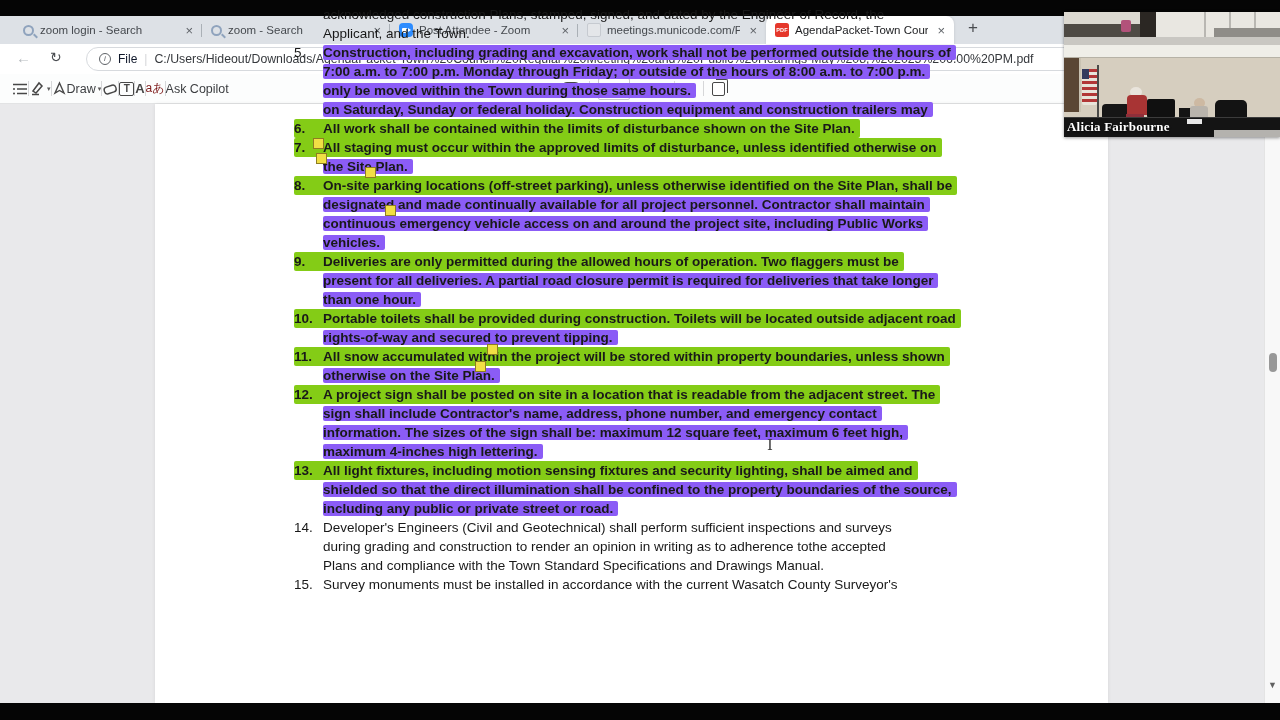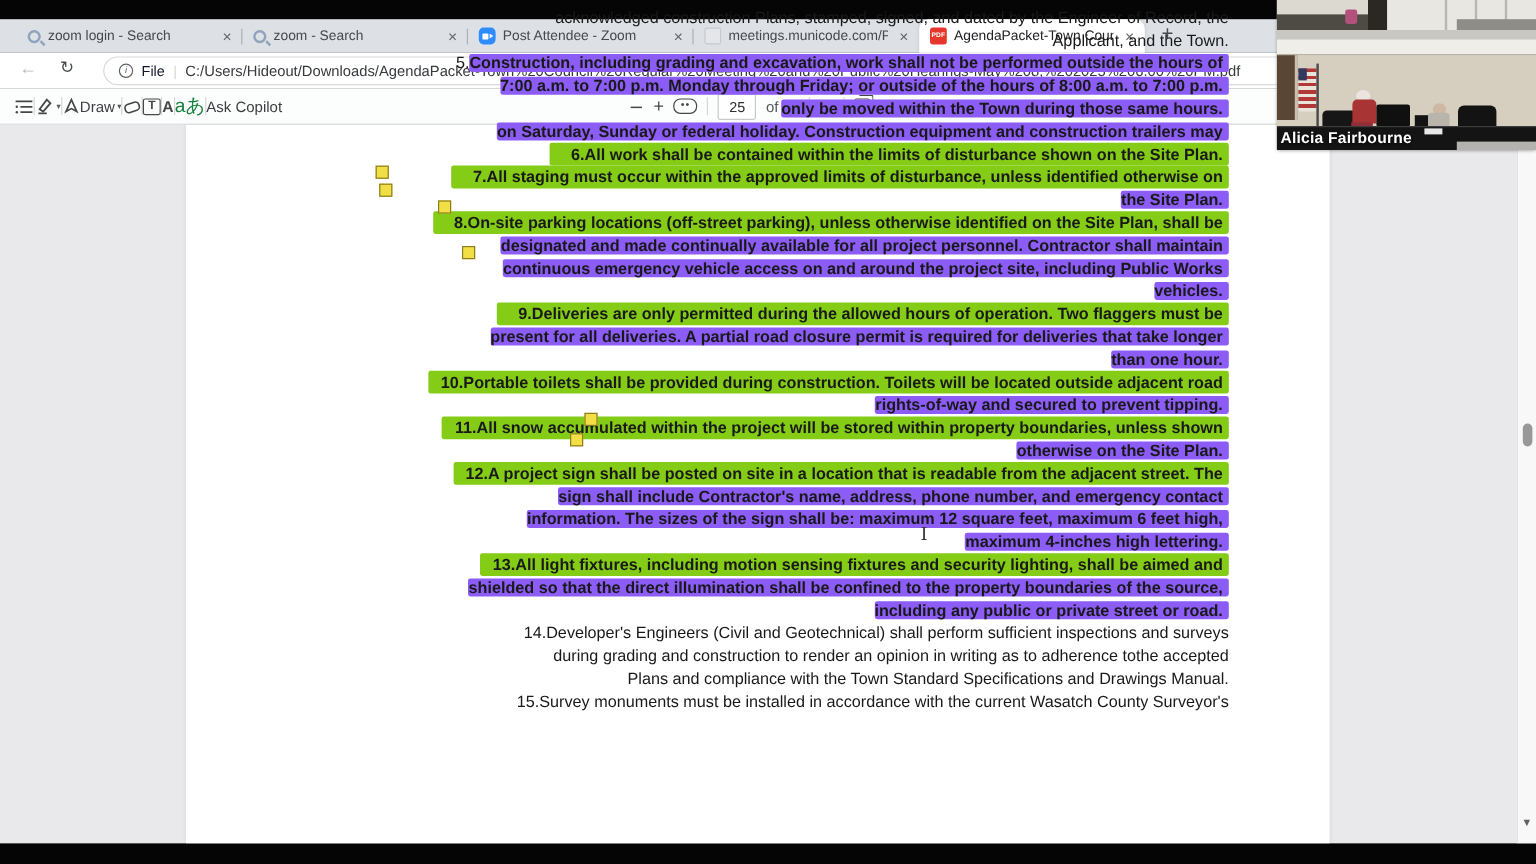--- a/index.html
+++ b/index.html
@@ -54,36 +54,36 @@
   #fiticon { width:20px; height:13px; border:1.3px solid #474747; border-radius:6px; color:#474747; font-size:9px; line-height:9px; text-align:center; letter-spacing:1px; }
   #pageinput { width:32px; height:22px; border:1px solid #c9cacc; border-radius:2px; background:#fff; font-size:12px; color:#2e2e2e; text-align:center; line-height:20px; }
   #rotateicon,#minusbtn { font-family:"DejaVu Sans",sans-serif; }
   #pagesicon { width:13px; height:14px; border:1.3px solid #474747; border-radius:2px; position:relative; background:#fff; }
   #pagesicon::before { content:""; position:absolute; left:3px; top:-4px; width:11px; height:13px; border:1.3px solid #474747; border-left:none; border-bottom:none; border-radius:0 2px 0 0; }
 
   
   #content { position:absolute; left:0; top:104px; width:1280px; height:599px; background:#e9e9eb; }
   #page { position:absolute; left:155px; top:0; width:953px; height:599px; background:#fff; box-shadow:0 0 4px rgba(0,0,0,.08); }
   #doc { position:absolute; left:294px; top:5px; width:730px; font-size:13.5px; line-height:19px; color:#191919; z-index:2; }
-  .row { white-space:nowrap; height:19px;text-align:right; }
+  .row { white-space:nowrap; height:19px; }
   .num { display:inline-block; width:29px; }
   .hl { background:#8b5cf6; border-radius:2px; padding-right:5px;font-weight:bold; }
   .wraphl { background:#84cc16; border-radius:2px; padding-right:5px; display:inline-block;font-weight:bold; }
 
   .annot { position:absolute; width:11px; height:11px; background:#f1df45; border:1px solid #8d7d22; z-index:3; }
 
   #cursor { position:absolute; left:767px; top:436px; z-index:4; color:#3a3a3a; font-family:"DejaVu Serif",serif; font-size:15px; }
 
   
   #scrollbar { position:absolute; left:1264px; top:0; width:16px; height:599px; background:#f8f8f8; border-left:1px solid #e4e4e4; }
   #sthumb { position:absolute; left:4px; top:249px; width:8px; height:19px; background:#989898; border-radius:4px; }
   #sarrow { position:absolute; left:3px; top:576px; font-size:9px; color:#606060; }
 
   
-  #webcam { position:absolute; left:1064px; top:0; width:216px; height:125px; z-index:40; overflow:hidden; background:#d6d3cb; box-shadow:0 1px 3px rgba(0,0,0,.4); }
+  #webcam { position:absolute; left:1064px; top:12px; width:216px; height:125px; z-index:40; overflow:hidden; background:#d6d3cb; box-shadow:0 1px 3px rgba(0,0,0,.4);font-family:Liberation Serif, serif; }
   .s-ceilL  { position:absolute; left:0; top:0; width:76px; height:12px; background:#dcd9d1; }
   .s-tables { position:absolute; left:0; top:12px; width:76px; height:13px; background:#4e4a44; }
   .s-pink   { position:absolute; left:57px; top:8px; width:10px; height:12px; background:#b2527a; border-radius:2px; }
   .s-door   { position:absolute; left:76px; top:0; width:16px; height:25px; background:#2b2723; }
   .s-right  { position:absolute; left:92px; top:0; width:124px; height:25px; background:#e9e7e1; }
   .s-mull   { position:absolute; top:0; width:2px; height:25px; background:#b9b7b2; }
   .s-deskR  { position:absolute; left:150px; top:16px; width:66px; height:9px; background:#8f8d88; }
   .band     { position:absolute; left:0; top:25px; width:216px; height:8px; background:#c9c7c2; }
   #wmain    { position:absolute; left:0; top:33px; width:216px; height:92px; background:#d6cebf; }
   .ceiling  { position:absolute; left:0; top:0; width:216px; height:13px; background:#efeee8; border-bottom:1px solid #b6b2a6; }
@@ -189,21 +189,21 @@
       <span class="tico">
         <svg class="ic" width="16" height="14" viewBox="0 0 16 14">
             <rect x="2" y="4" width="12" height="7" rx="3" transform="rotate(-18 8 7)" fill="none" stroke="#474747" stroke-width="1.4"></rect>
           </svg>
       </span>
       <span class="tsep"></span>
       <span id="texticon">T</span>
       <span class="tsep"></span>
       <span class="tico" style="font-size:13px; font-weight:bold; color:#474747;">A</span>
       <span class="tsep"></span>
-      <span class="tico" style="font-size:16px; color:#15803d;">aあ</span>
+      <span class="tico" style="font-size:12px; color:#7f1d1d;">aあ</span>
       <span class="tsep"></span>
       <span class="tlabel">Ask Copilot</span>
     </div>
     <div class="tgrp" id="tright">
       <span class="tico" id="minusbtn" style="font-size:15px;">−</span>
       <span class="tico" style="font-size:15px;">+</span>
       <span id="fiticon">••</span>
       <span class="tsep"></span>
       <span id="pageinput">25</span>
       <span class="tlabel" style="color:#55585c;">of 60</span>

